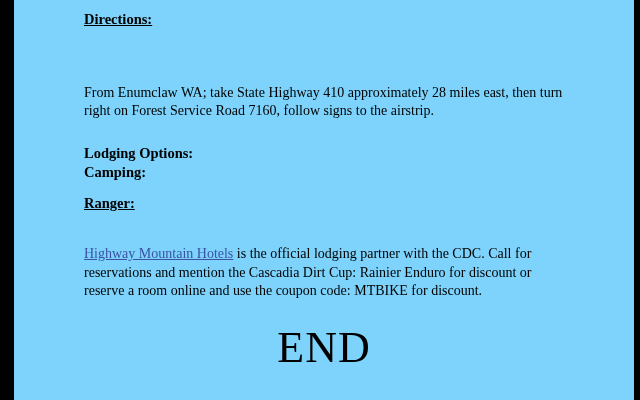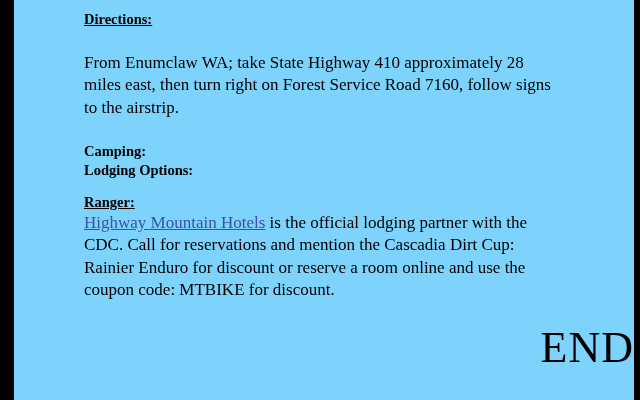--- a/index.html
+++ b/index.html
@@ -30,36 +30,37 @@
   .heading {
     font-weight: bold;
     font-size: 14.5px;
     color: #000000;
     line-height: 1.30;
   }
   .heading.underline {
     text-decoration: underline;
   }
   .para {
-    font-size: 17px;
+    font-size: 14px;
     color: #000000;
     line-height: 1.32;
+    margin-top: 32px;
   }
   .spacer-lg { height: 23px; }
   .spacer-sm { height: 13px; }
   .link {
     color: #3a53a4;
     text-decoration: underline;
   }
   .end-wrap {
     position: absolute;
     left: 0;
     top: 322px;
     width: 620px;
-    text-align: right;
+    text-align: center;
   }
   .end-text {
     font-family: "Liberation Serif", serif;
     font-size: 44px;
     letter-spacing: 1px;
     color: #000000;
   }
 </style>
 </head>
 <body>
@@ -69,23 +70,23 @@
   <div class="content">
 
     <div class="heading underline">Directions:</div>
 
     <div class="spacer-lg"></div>
 
     <div class="para">From Enumclaw WA; take State Highway 410 approximately 28 miles east, then turn right on Forest Service Road 7160, follow signs to the airstrip.</div>
 
     <div class="spacer-lg"></div>
 
+    <div class="heading">Lodging Options:</div>
+
     <div class="heading">Camping:</div>
-
-    <div class="heading">Lodging Options:</div>
 
 
     <div class="spacer-sm"></div>
 
     <div class="heading underline">Ranger:</div>
 
     <div class="para"><a class="link" href="#">Highway Mountain Hotels</a><span> is the official lodging partner with the CDC.  Call for reservations and mention the Cascadia Dirt Cup: Rainier Enduro for discount or reserve a room online and use the coupon code: MTBIKE for discount.</span></div>
 
   </div>
 

